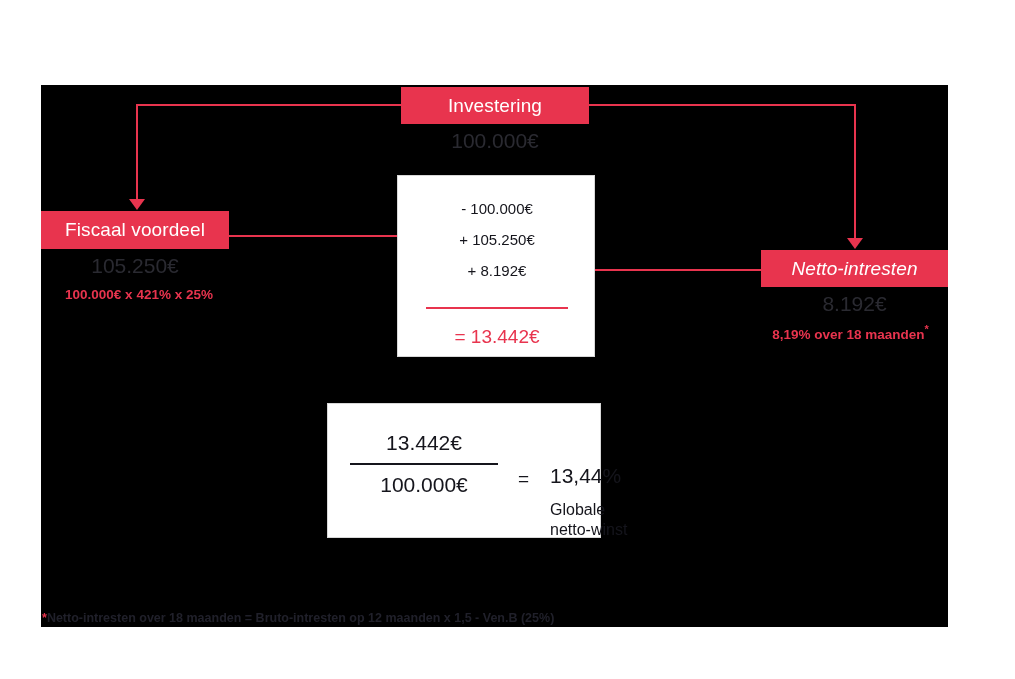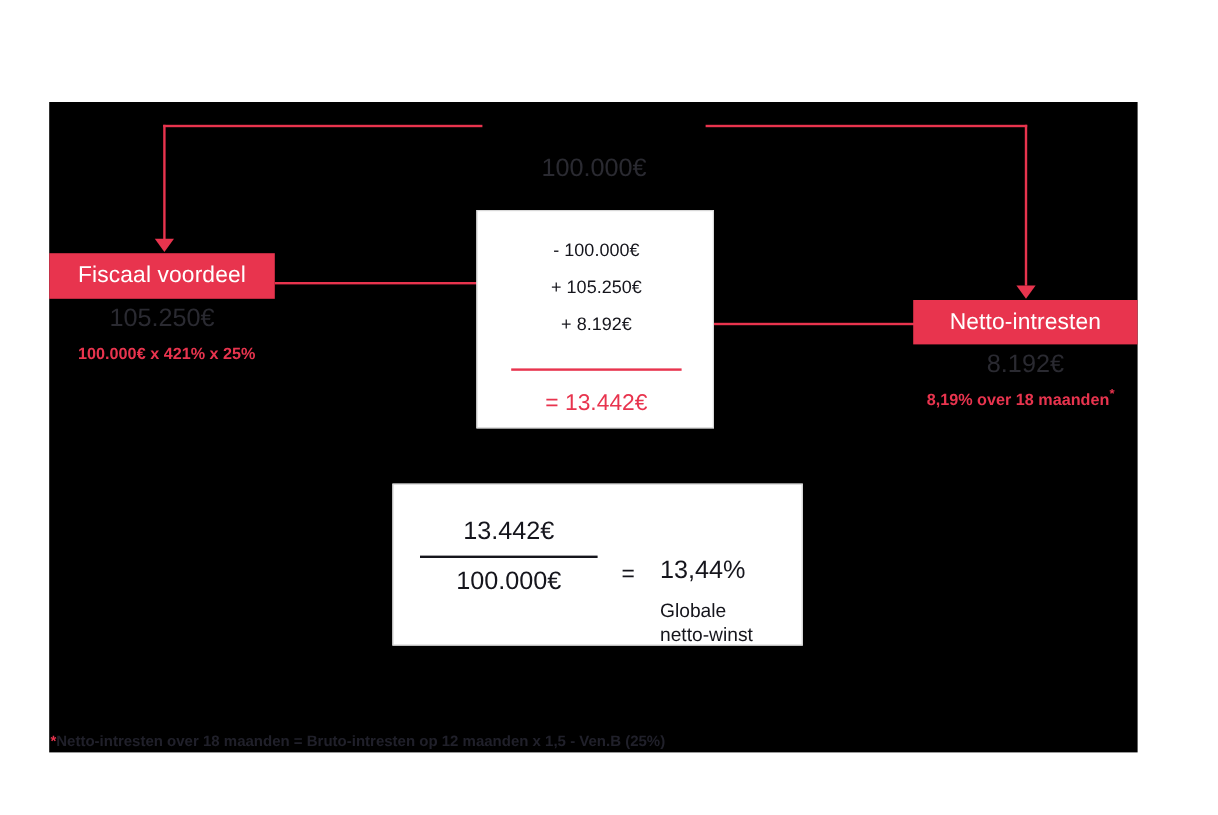--- a/index.html
+++ b/index.html
@@ -34,21 +34,21 @@
     align-items: center;
     justify-content: center;
     font-size: 19px;
     font-weight: 400;
     letter-spacing: .1px;
     white-space: nowrap;
   }
 
   #box-investering { left: 360px; top: 2px;   width: 188px; height: 37px; }
   #box-fiscaal     { left: 0px;   top: 126px; width: 188px; height: 38px; }
-  #box-netto       { left: 720px; top: 165px; width: 187px; height: 37px; }
+  #box-netto       { left: 720px; top: 165px; width: 187px; height: 37px; font-style: italic; }
 
   
   .value-caption {
     position: absolute;
     color: #2a2a31;
     font-size: 21px;
     white-space: nowrap;
   }
   #val-investering { left: 360px; top: 44px;  width: 188px; text-align: center; }
   #val-fiscaal     { left: 0px;   top: 169px; width: 188px; text-align: center; }
@@ -101,21 +101,21 @@
     color: #e8344e;
     font-size: 19px;
     white-space: nowrap;
   }
 
   
   #box-result {
     position: absolute;
     left: 286px;
     top: 318px;
-    width: 342px;
+    width: 274px;
     height: 135px;
     background: #ffffff;
     border: 1px solid #d8d8d8;
     box-sizing: border-box;
   }
   .frac {
     position: absolute;
     left: 20px;
     top: 27px;
     width: 152px;
@@ -196,20 +196,23 @@
   <div class="line-h" style="left:547px; top:19px; width:268px;"></div>
   <div class="line-v" style="left:813px; top:19px; height:134px;"></div>
   <div class="arrow-down" style="left:806px; top:153px;"></div>
 
   <div class="line-h" style="left:188px; top:150px; width:194px;"></div>
   <div class="tbar" style="left:381px; top:145px;"></div>
 
   <div class="line-h" style="left:527px; top:184px; width:194px;"></div>
   <div class="tbar" style="left:527px; top:179px;"></div>
 
+  <div class="red-box" id="box-investering">
+    <span>Investering</span>
+  </div>
   <div class="value-caption" id="val-investering">100.000€</div>
 
   <div class="red-box" id="box-fiscaal">
     <span>Fiscaal voordeel</span>
   </div>
   <div class="value-caption" id="val-fiscaal">105.250€</div>
   <div class="red-caption" id="cap-fiscaal">100.000€ x 421% x 25%</div>
 
   <div class="red-box" id="box-netto">
     <span>Netto-intresten</span>

